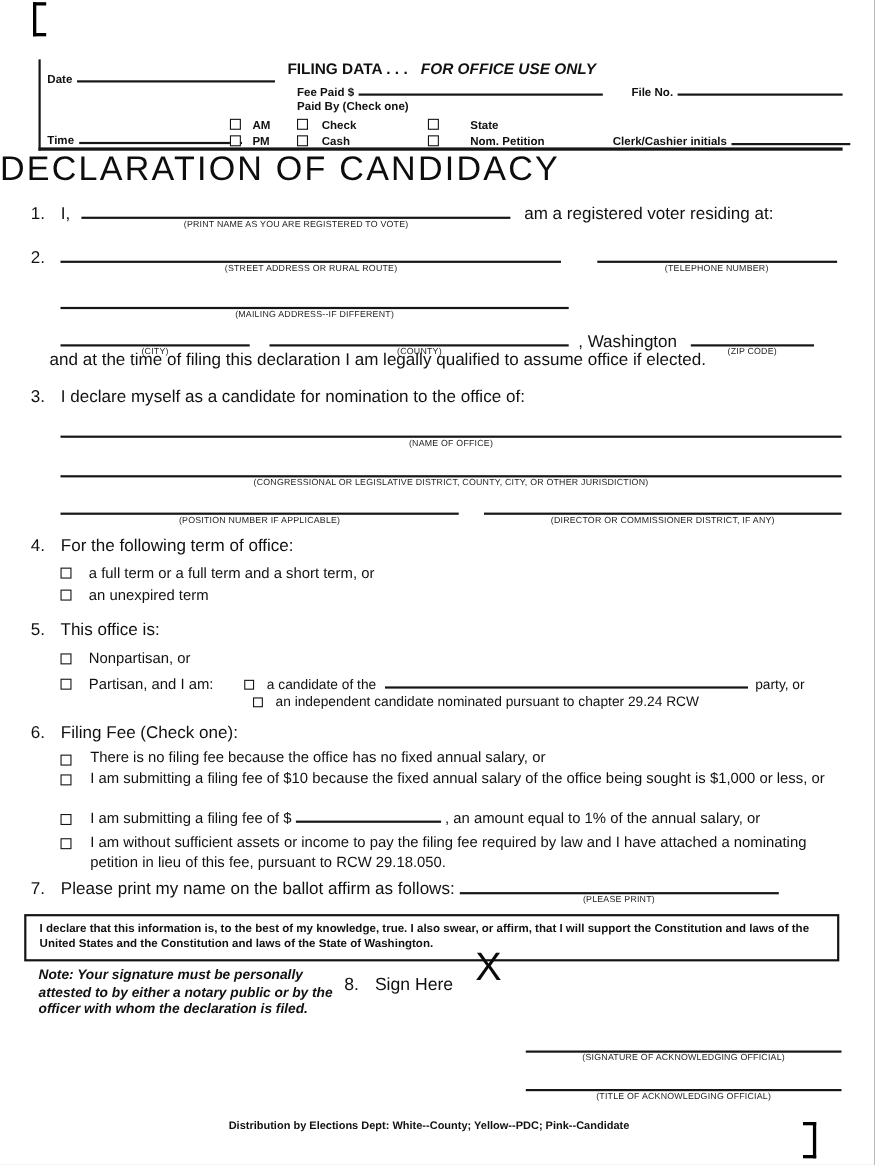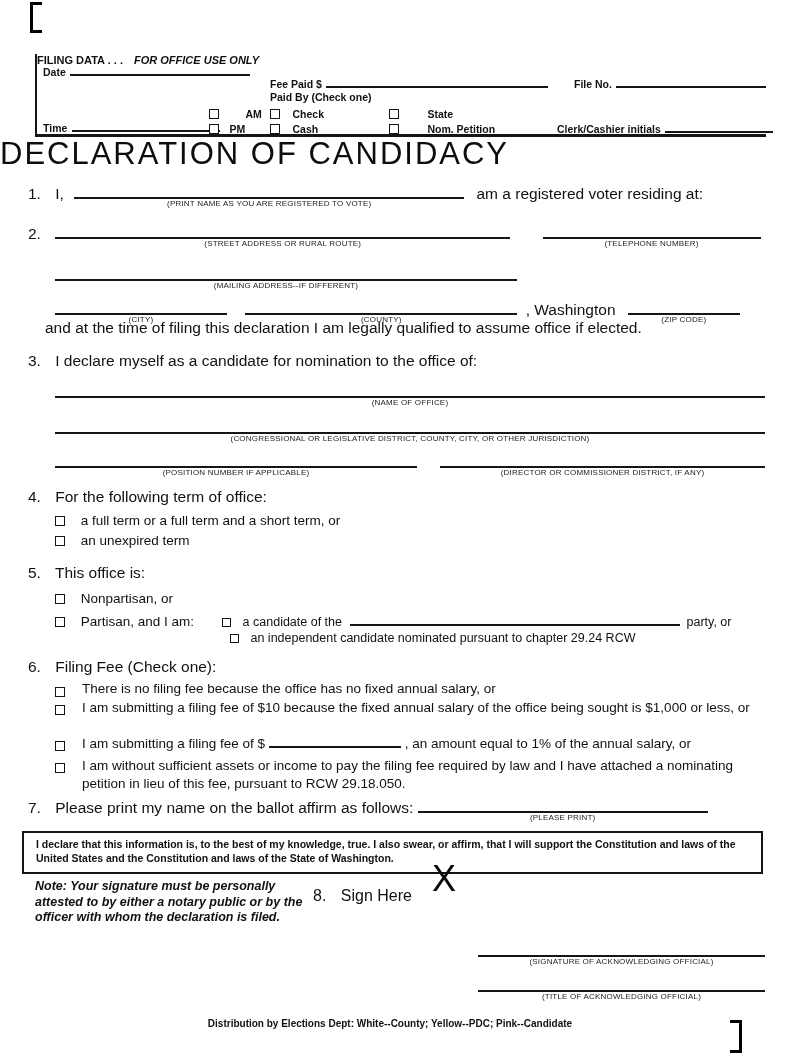--- a/index.html
+++ b/index.html
@@ -30,21 +30,21 @@
 </style>
 </head>
 <body>
 
 <div class="page">
 
   <div class="abs bracket-tl" style="left:30px;top:2px;"></div>
   <div class="abs bracket-br" style="left:730px;top:1020px;"></div>
 
   <div class="abs filing-box" style="left:35px;top:54px;width:729px;height:80px;">
-    <div class="abs" style="left:0;right:0;top:0;font-size:11px;font-weight:bold;">
+    <div class="abs" style="left:0;right:0;top:0;text-align:center;font-size:14px;font-weight:bold;">
       <span>FILING DATA . . .</span>
       <span style="font-style:italic;margin-left:8px;">FOR OFFICE USE ONLY</span>
     </div>
 
     <div class="abs nowrap" style="left:6px;top:8px;">
       <span class="lbl">Date</span>
       <span class="fld" style="width:180px;height:11px;"></span>
     </div>
 
     <div class="abs nowrap" style="left:233px;top:20px;">
@@ -54,21 +54,21 @@
 
     <div class="abs nowrap" style="left:537px;top:20px;">
       <span class="lbl">File No.</span>
       <span class="fld" style="width:150px;height:11px;"></span>
     </div>
 
     <div class="abs lbl" style="left:233px;top:37px;">Paid By (Check one)</div>
 
     <div class="abs nowrap" style="left:172px;top:50px;">
       <span class="cb"></span>
-      <span class="lbl" style="margin-left:22px;">AM</span>
+      <span class="lbl" style="margin-left:6px;">AM</span>
     </div>
     <div class="abs nowrap" style="left:233px;top:50px;">
       <span class="cb"></span>
       <span class="lbl" style="margin-left:8px;">Check</span>
     </div>
     <div class="abs nowrap" style="left:352px;top:50px;">
       <span class="cb"></span>
       <span class="lbl" style="margin-left:24px;">State</span>
     </div>
 

